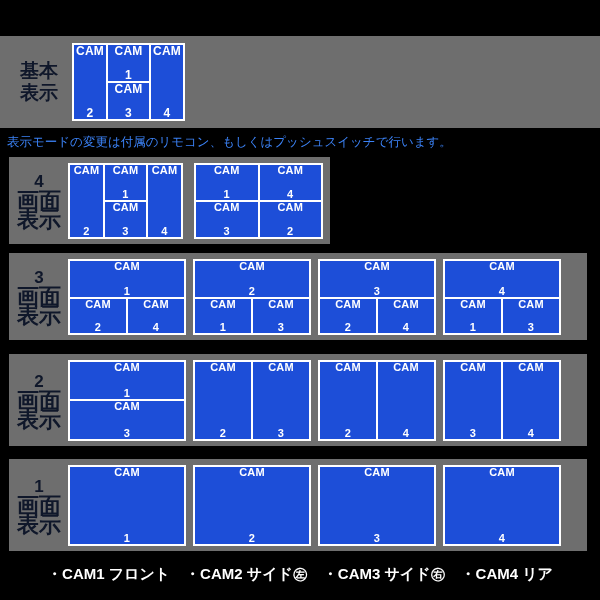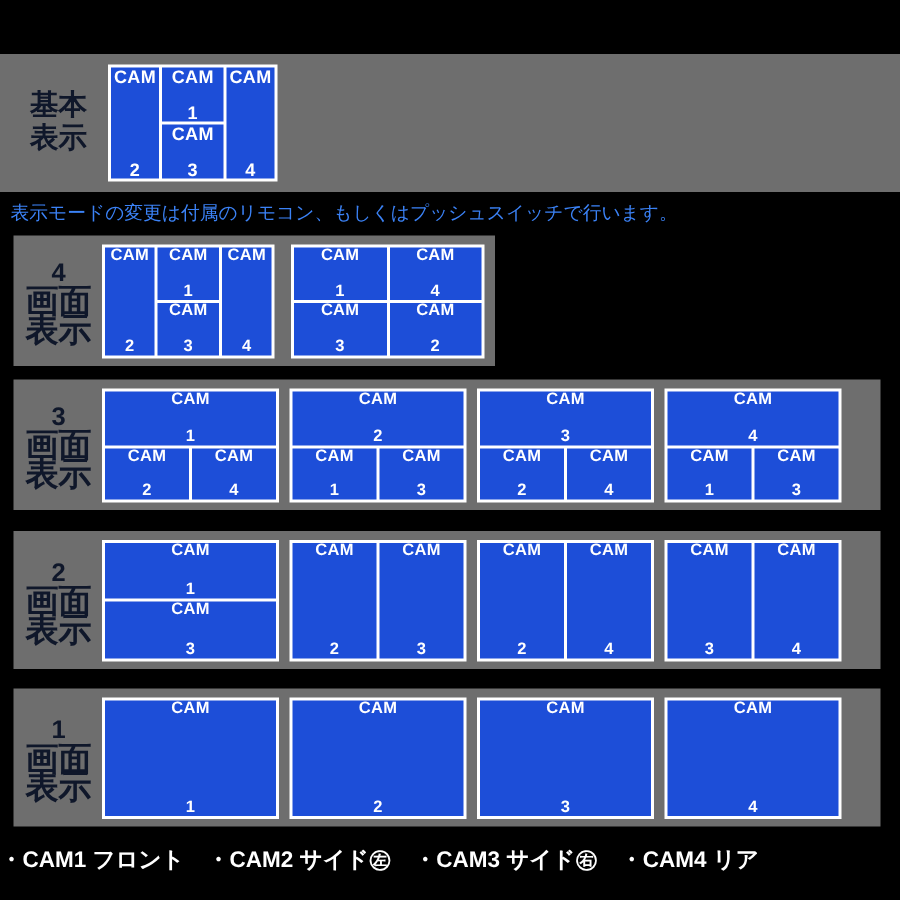--- a/index.html
+++ b/index.html
@@ -91,20 +91,21 @@
     position:absolute;
     left:7px;
     font-size:12.5px;
     line-height:16px;
     color:#3b82f6;
     white-space:nowrap;
   }
   .footer{
     position:absolute;
     left:0;width:600px;
+    text-align:center;
     font-size:15px;
     line-height:20px;
     color:#ffffff;
     font-weight:700;
     white-space:nowrap;
   }
 </style>
 </head>
 <body>
 

